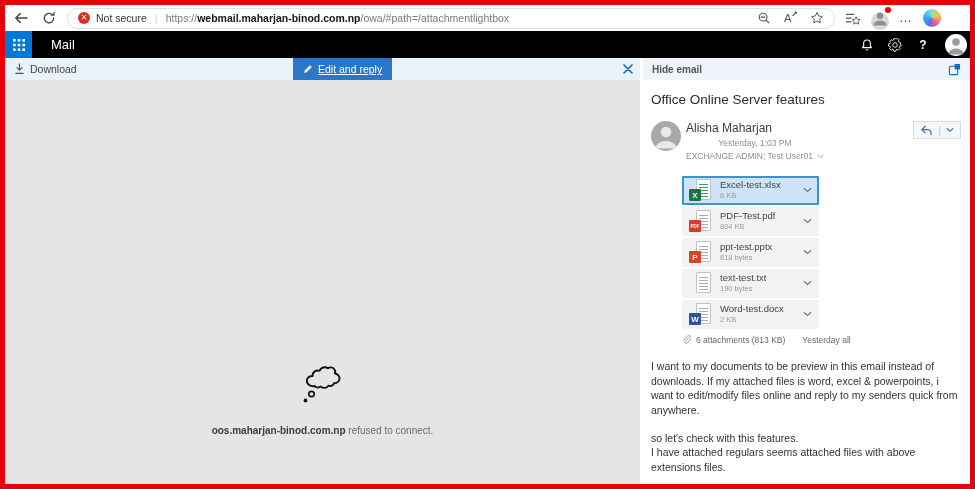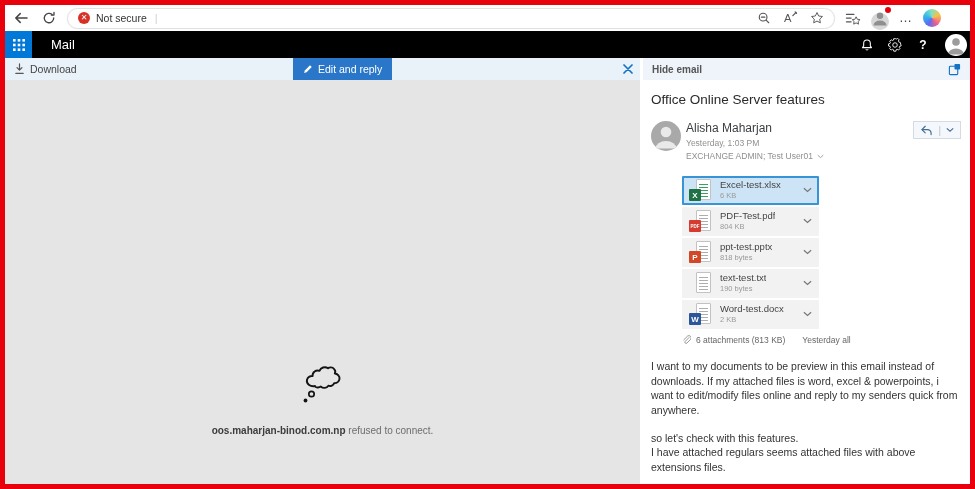--- a/index.html
+++ b/index.html
@@ -29,40 +29,40 @@
   .app-title { color:#fff; font-size:13px; margin-left:11px; }
   .appbar-right { margin-left:auto; display:flex; align-items:center; gap:4px; }
   .appbar-icon { width:24px; height:24px; display:flex; align-items:center; justify-content:center; color:#fff; cursor:pointer; }
   .help-q { color:#fff; font-size:12px; font-weight:bold; }
   .owa-avatar { width:22px; height:22px; border-radius:50%; background:#fff; display:flex; align-items:center; justify-content:center; overflow:hidden; margin:0 3px 0 6px; }
 
   
   .toolbars { height:22px; display:flex; }
   .tb-left { width:635px; background:#e9f1f9; position:relative; display:flex; align-items:center; flex:0 0 635px; }
   .download-btn { display:flex; align-items:center; gap:5px; padding:0 9px; font-size:10.5px; color:#444; cursor:pointer; height:100%; }
-  .edit-reply-btn { position:absolute; left:288px; top:0; height:22px; background:#2a77c9; color:#fff; font-size:10.5px; display:flex; align-items:center; gap:5px; padding:0 10px; cursor:pointer; border:none; }
+  .edit-reply-btn { position:absolute; left:288px; top:0; height:22px; background:#2a77c9; color:#fff; font-size:10.5px; display:flex; align-items:center; gap:5px; padding:0 10px; cursor:pointer; border:none;text-decoration:underline; }
   .lightbox-close { position:absolute; right:7px; top:0; height:22px; display:flex; align-items:center; cursor:pointer; }
   .tb-right { flex:1; background:#eef4fa; display:flex; align-items:center; padding:0 9px; margin-left:3px; }
   .hide-email { font-size:10px; color:#555; cursor:pointer;font-weight:bold; }
   .popout { margin-left:auto; cursor:pointer; display:flex; }
 
   
   .content { display:flex; height:404px; }
   .preview-pane { width:635px; flex:0 0 635px; background:#e5e5e5; position:relative; }
   .cloud-wrap { position:absolute; left:0; right:0; top:278px; display:flex; justify-content:center; }
   .refuse-text { position:absolute; left:0; right:0; top:345px; text-align:center; font-size:10px; color:#6d6d6d; }
   .refuse-text b { color:#3c3c3c; }
 
   .email-panel { flex:1; background:#fff; padding:8px 10px 4px 11px; position:relative; }
   .subject { font-size:13.5px; color:#2b2b2b; font-weight:normal; margin:4px 0 14px; }
   .sender-row { display:flex; align-items:flex-start; }
   .sender-avatar { width:30px; height:30px; border-radius:50%; background:#a9a9a9; overflow:hidden; flex:0 0 30px; margin-right:5px; }
   .sender-info { line-height:1.1; }
   .sender-name { font-size:12px; color:#3b3e41; margin-top:1px; }
-  .sender-time { font-size:8.5px; color:#8f8f8f; margin-top:4px; }
+  .sender-time { font-size:8.5px; color:#8f8f8f; margin-top:4px;text-align:center; }
   .sender-recips { font-size:8.5px; color:#8f8f8f; margin-top:3px; display:flex; align-items:center; gap:4px; }
   .reply-group { margin-left:auto; margin-right:2px; border:1px solid #d4dbe2; background:#f4f8fc; height:18px; display:flex; align-items:center; gap:5px; padding:0 6px; cursor:pointer; }
   .reply-sep { color:#b9c4cf; font-size:10px; }
 
   .att-list { margin:15px 0 0 31px; width:137px; display:flex; flex-direction:column; gap:2px; }
   .att-card { height:29px; background:#f2f2f2; border:2px solid transparent; border-radius:1px; display:flex; align-items:center; padding:0 5px 0 5px; cursor:pointer; }
   .att-card.selected { background:#cde4f6; border-color:#3794d6; }
   .att-icon { position:relative; width:24px; height:22px; flex:0 0 24px; margin-right:7px; }
   .att-icon .page { position:absolute; right:2px; top:0; width:15px; height:21px; background:#fff; border:1px solid #c2c2c2; border-radius:1px; }
   .att-icon .page::after { content:""; position:absolute; left:2px; right:2px; top:4px; height:13px; background:repeating-linear-gradient(#adadad 0 1px,transparent 1px 3px); }
@@ -97,20 +97,21 @@
     <span class="nav-btn">
       <svg width="14" height="14" viewBox="0 0 16 16">
           <path d="M13.4 8A5.4 5.4 0 1 1 11.6 4" stroke="#444" stroke-width="1.5" fill="none" stroke-linecap="round"></path>
           <path d="M13.7 1.6v3.1h-3.1" stroke="#444" stroke-width="1.5" fill="none" stroke-linecap="round" stroke-linejoin="round"></path>
         </svg>
     </span>
     <div class="address-bar">
       <span class="ns-badge">✕</span>
       <span class="ns-label">Not secure</span>
       <span class="addr-div">|</span>
+      <span class="url"><span>https://</span><b>webmail.maharjan-binod.com.np</b><span>/owa/#path=/attachmentlightbox</span></span>
       <span class="pill-icons">
         <svg width="14" height="14" viewBox="0 0 16 16">
             <circle cx="7" cy="7" r="4.4" stroke="#555" stroke-width="1.3" fill="none"></circle>
             <path d="M5 7h4M10.4 10.4l3 3" stroke="#555" stroke-width="1.3" stroke-linecap="round"></path>
           </svg>
         <svg width="15" height="14" viewBox="0 0 16 15">
             <text x="1" y="12" font-size="12" fill="#555" font-family="Liberation Sans">A</text>
             <path d="M10.5 5L14 1.5" stroke="#555" stroke-width="1.3" stroke-linecap="round"></path>
             <path d="M13 1l1.5 1.5" stroke="#555" stroke-width="1.3" stroke-linecap="round"></path>
           </svg>

